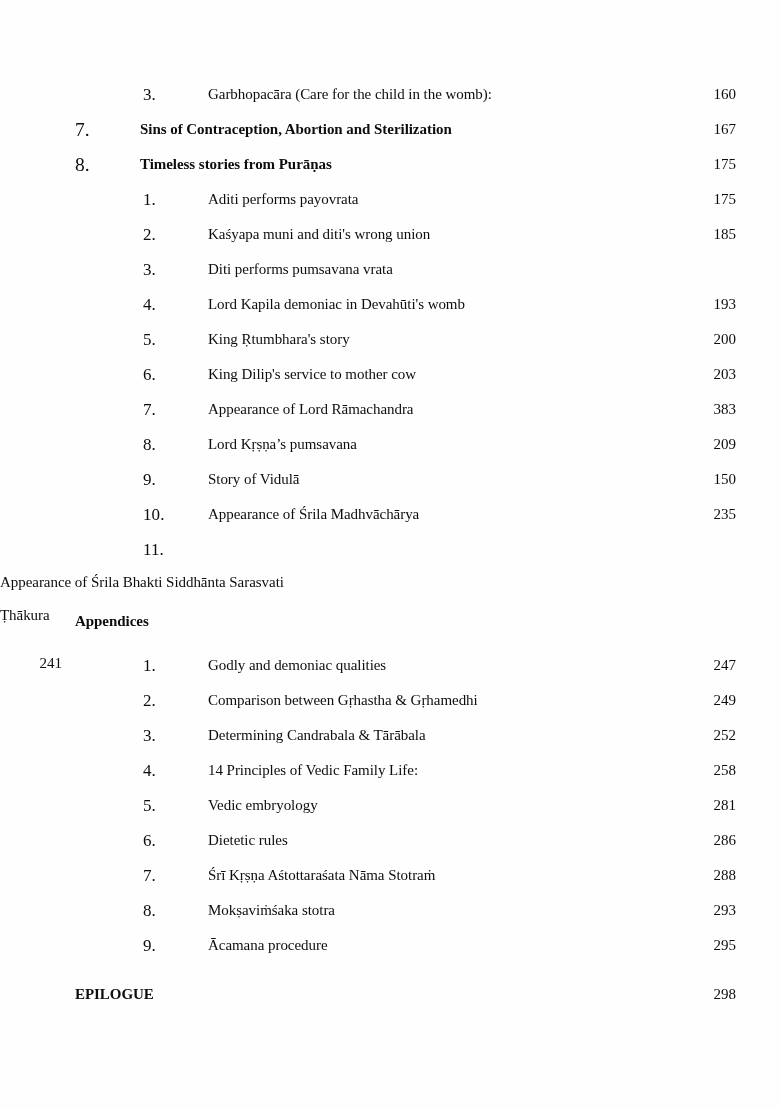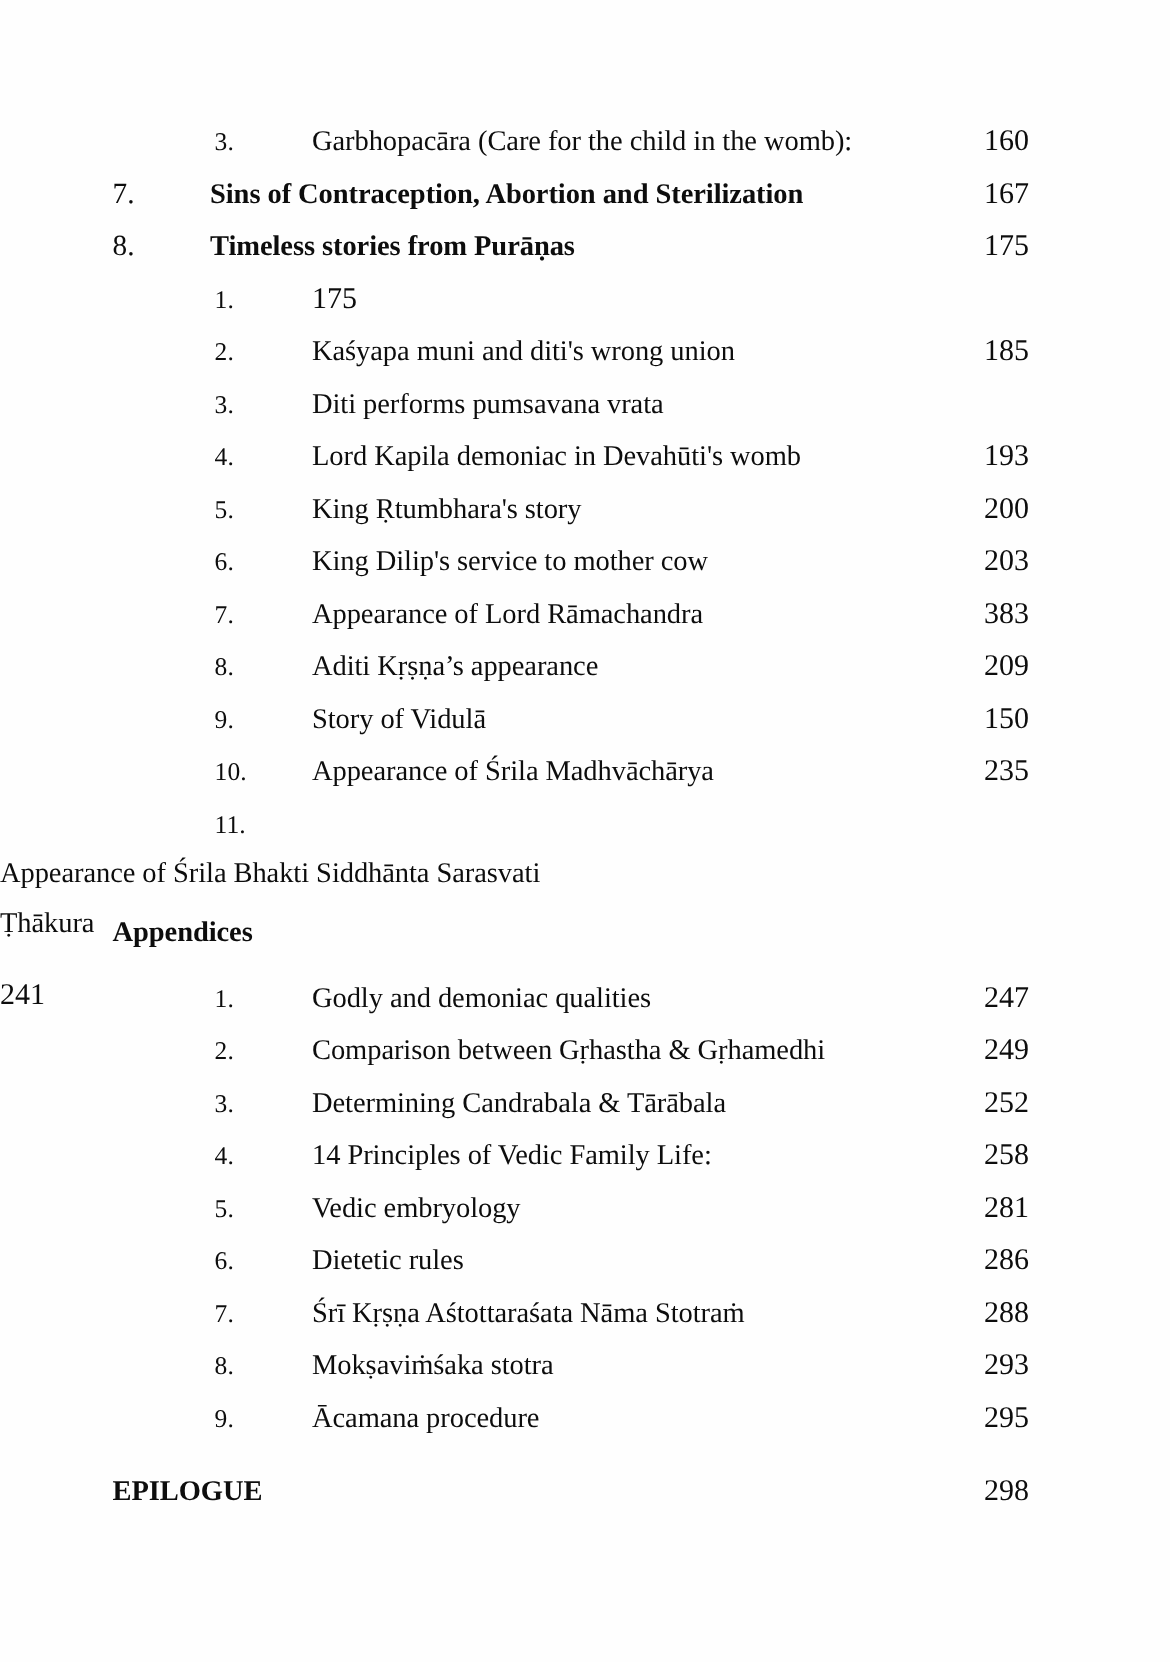--- a/index.html
+++ b/index.html
@@ -46,31 +46,32 @@
 
   .num {
     flex: 0 0 auto;
     font-size: 19.5px;
     line-height: 33px;
     text-align: left;
     letter-spacing: 0.1px;
   }
   .title {
     flex: 1 1 auto;
-    font-size: 19px;
+    font-size: 15px;
     line-height: 33px;
     letter-spacing: -0.05px;
     white-space: pre-line;
   }
   .page {
     flex: 0 0 auto;
     width: 62px;
-    font-size: 20px;
+    font-size: 15px;
     line-height: 33px;
-    padding-right: 62px;
+    text-align: right;
+    padding-right: 44px;
     box-sizing: content-box;
   }
 
   
   .lvl1 .num {
     width: 65px;
     margin-left: 75px;
   }
   .lvl1 .title {
     margin-left: 0;
@@ -119,20 +120,21 @@
     </div>
 
     <div class="row lvl1">
       <span class="num">8.</span>
       <span class="title">Timeless stories from Purāṇas</span>
       <span class="page">175</span>
     </div>
 
     <div class="row lvl2">
       <span class="num">1.</span>
+      <span class="title">Aditi performs payovrata</span>
       <span class="page">175</span>
     </div>
 
     <div class="row lvl2">
       <span class="num">2.</span>
       <span class="title">Kaśyapa muni and diti's wrong union</span>
       <span class="page">185</span>
     </div>
 
     <div class="row lvl2">
@@ -159,21 +161,21 @@
     </div>
 
     <div class="row lvl2">
       <span class="num">7.</span>
       <span class="title">Appearance of Lord Rāmachandra</span>
       <span class="page">383</span>
     </div>
 
     <div class="row lvl2">
       <span class="num">8.</span>
-      <span class="title">Aditi Kṛṣṇa’s appearance</span>
+      <span class="title">Lord Kṛṣṇa’s pumsavana</span>
       <span class="page">209</span>
     </div>
 
     <div class="row lvl2">
       <span class="num">9.</span>
       <span class="title">Story of Vidulā</span>
       <span class="page">150</span>
     </div>
 
     <div class="row lvl2">

